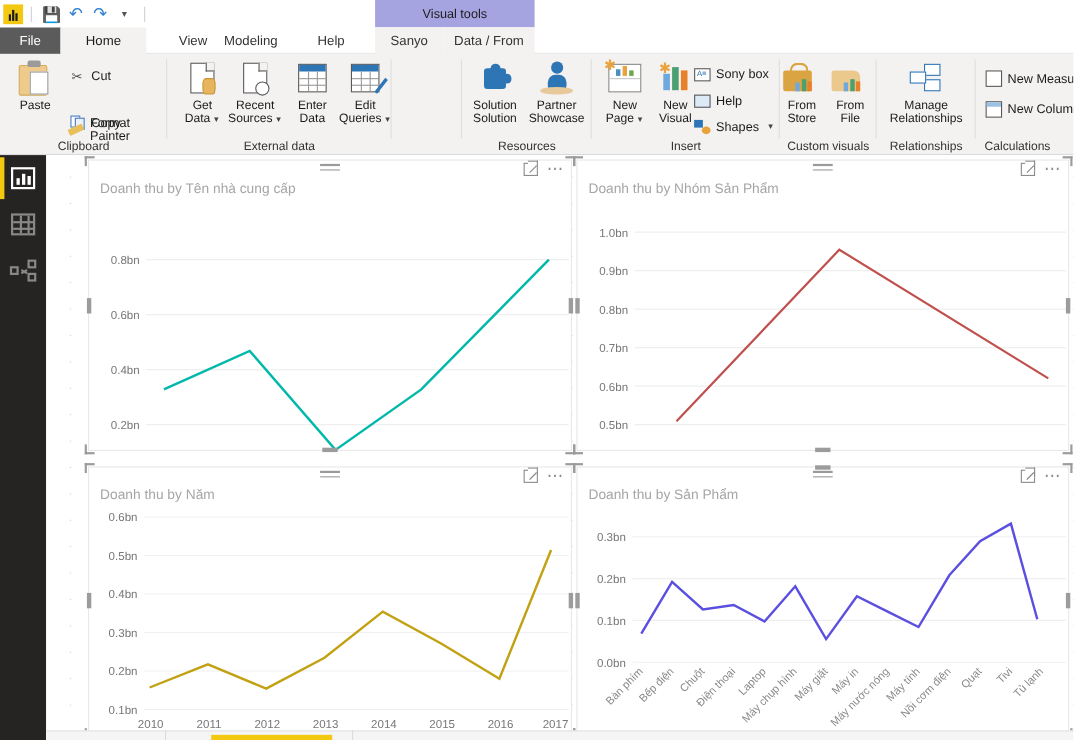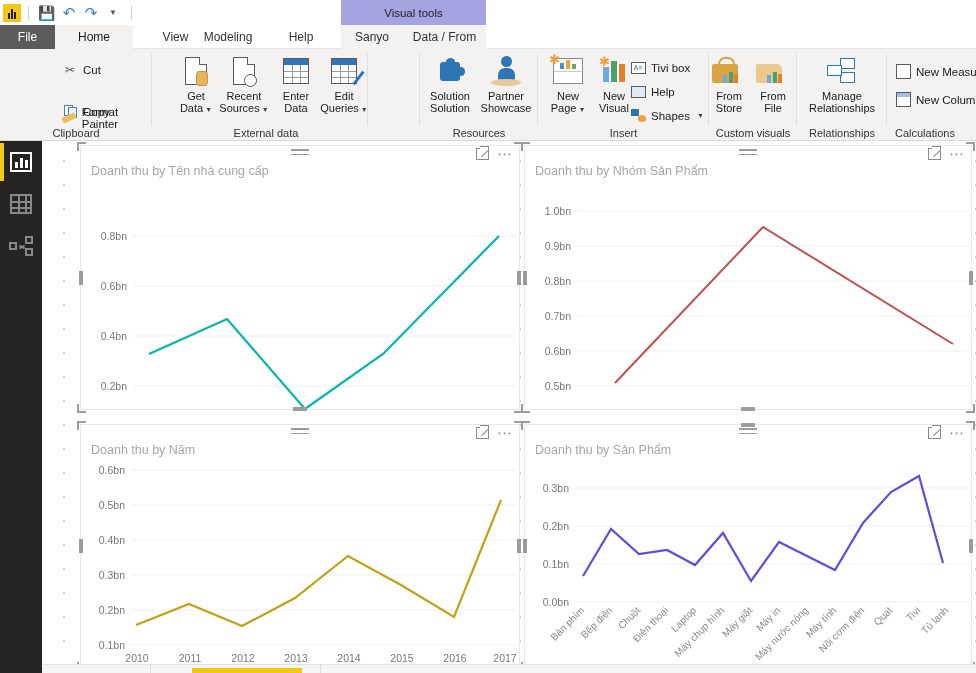--- a/index.html
+++ b/index.html
@@ -231,20 +231,30 @@
     <div class="tab tab-view">View</div>
     <div class="tab tab-modeling">Modeling</div>
     <div class="tab tab-help">Help</div>
     <div class="tab tab-format">Sanyo</div>
     <div class="tab tab-datadrill">Data / From</div>
   </div>
 
   <div class="ribbon">
 
     <div class="rgroup" style="left:0; width:152px;">
+      <div class="bigbtn" style="left:4px;">
+        <div class="glyph">
+          <div style="position:relative;width:30px;height:32px;">
+            <div style="position:absolute;left:0;top:4px;width:26px;height:28px;background:#EFCB8B;border:1px solid #d4ab5f;border-radius:2px;"></div>
+            <div style="position:absolute;left:8px;top:0;width:12px;height:6px;background:#9a9a9a;border-radius:2px;"></div>
+            <div style="position:absolute;left:10px;top:10px;width:17px;height:21px;background:#fff;border:1px solid #9a9a9a;"></div>
+          </div>
+        </div>
+        <div class="lbl">Paste</div>
+      </div>
       <div class="smallbtn" style="left:62px; top:10px;">
         <span class="sglyph scissors">✂</span>
         <span>Cut</span>
       </div>
       <div class="smallbtn" style="left:62px; top:52px;">
         <span class="sglyph">
           <span style="position:relative;display:block;width:13px;height:13px;">
             <span style="position:absolute;left:0;top:0;width:9px;height:11px;border:1.2px solid #4a7dbf;background:#fff;display:block;"></span>
             <span style="position:absolute;left:4px;top:2px;width:9px;height:11px;border:1.2px solid #4a7dbf;background:#EAF1FA;display:block;"></span>
           </span>
@@ -254,21 +264,21 @@
       <div class="smallbtn" style="left:62px; top:58px;">
         <span class="sglyph">
           <span style="display:block;width:14px;height:6px;background:#E8C05A;transform:rotate(-25deg);border-radius:1px;"></span>
         </span>
         <span>Format Painter</span>
       </div>
       <div class="glabel">Clipboard</div>
       <div class="gdiv"></div>
     </div>
 
-    <div class="rgroup" style="left:164px; width:204px;">
+    <div class="rgroup" style="left:152px; width:204px;">
       <div class="bigbtn" style="left:4px;">
         <div class="glyph">
           <div class="pg-doc" style="position:relative;">
               <span class="cyl"></span>
             </div>
         </div>
         <div class="lbl">
           <span>Get</span><br>
           <span>Data</span><span class="caret-sm">▼</span>
         </div>
@@ -388,21 +398,21 @@
         </div>
         <div class="lbl">
           <span>New</span><br>
           <span>Visual</span>
         </div>
       </div>
       <div class="smallbtn" style="left:92px; top:8px;">
         <span class="sglyph">
             <span class="txtbox-ico">A≡</span>
           </span>
-        <span>Tivi box</span>
+        <span>Sony box</span>
       </div>
       <div class="smallbtn" style="left:92px; top:32px;">
         <span class="sglyph">
             <span class="img-ico"></span>
           </span>
         <span>Help</span>
       </div>
       <div class="smallbtn" style="left:92px; top:56px;">
         <span class="sglyph">
             <span class="shapes-ico">

